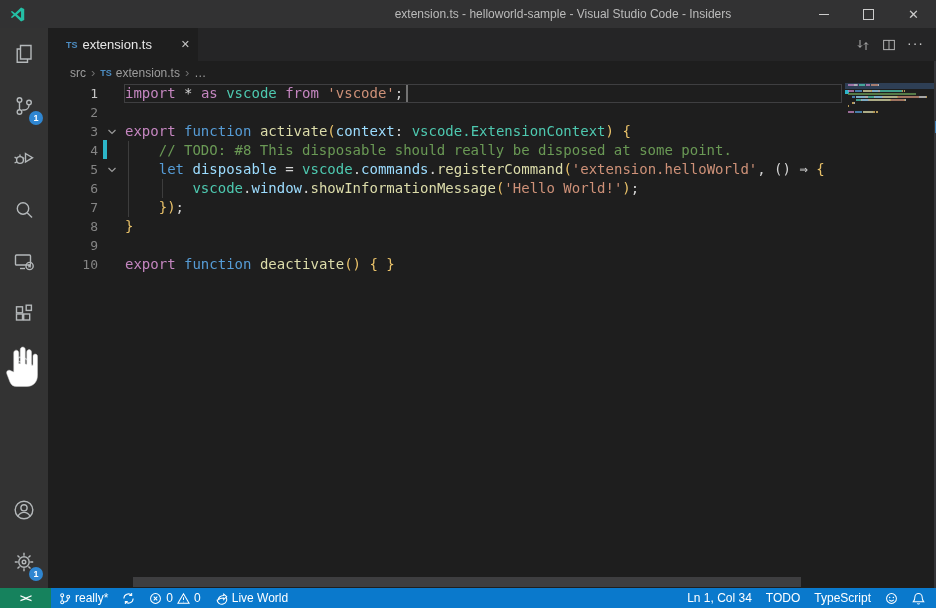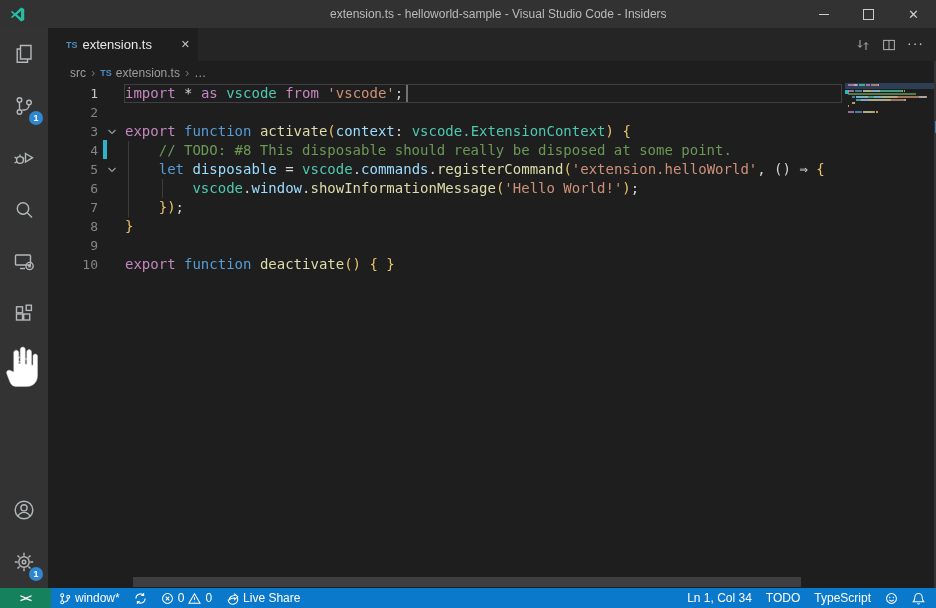--- a/index.html
+++ b/index.html
@@ -2,21 +2,21 @@
 <html><head>
 <meta charset="utf-8">
 <style>
   html,body{margin:0;padding:0;background:#111;}
   .window{position:relative;width:936px;height:608px;background:#1e1e1e;overflow:hidden;
           font-family:"Liberation Sans",sans-serif;-webkit-font-smoothing:antialiased;}
   
   .titlebar{height:28px;background:#323233;display:flex;align-items:center;color:#cccccc;font-size:12px;position:relative;}
   .logo{width:17px;height:17px;margin:0 8px 0 9px;flex:0 0 auto;}
   .menu-item{padding:0 9px;line-height:28px;cursor:default;}
-  .window-title{position:absolute;left:330px;right:140px;color:#bbbbbb;white-space:nowrap;overflow:hidden;}
+  .window-title{position:absolute;left:330px;right:140px;text-align:center;color:#bbbbbb;white-space:nowrap;overflow:hidden;}
   .win-controls{margin-left:auto;display:flex;height:28px;}
   .win-btn{width:45px;height:28px;display:flex;align-items:center;justify-content:center;color:#cccccc;}
   .min-glyph{display:block;width:10px;height:1px;background:#cccccc;}
   .max-glyph{display:block;width:9px;height:9px;border:1px solid #cccccc;}
   .close-glyph{font-size:13px;line-height:1;}
   
   .main{display:flex;height:560px;}
   .activitybar{width:48px;background:#333333;display:flex;flex-direction:column;position:relative;flex:0 0 auto;}
   .act-item{height:52px;display:flex;align-items:center;justify-content:center;position:relative;color:#b4b8ba;}
   .act-item svg{width:24px;height:24px;stroke:currentColor;fill:none;stroke-width:1.4;}
@@ -312,21 +312,21 @@
         </span>
         <span class="sb-item">
           <span style="display: flex;">
             <svg viewBox="0 0 14 14">
               <circle cx="4.5" cy="3.5" r="1.6"></circle>
               <circle cx="11" cy="5" r="1.6"></circle>
               <circle cx="4.5" cy="11" r="1.6"></circle>
               <path d="M4.5 5.1 v4.3 M11 6.6 a4.6 4.6 0 0 1 -4.5 4.2"></path>
             </svg>
           </span>
-          <span>window*</span>
+          <span>really*</span>
         </span>
         <span class="sb-item">
           <span style="display: flex;">
             <svg viewBox="0 0 14 14">
               <path d="M12 7 a5 5 0 0 1 -8.6 3.4 M2 7 a5 5 0 0 1 8.6 -3.4"></path>
               <path d="M10.4 1.2 v2.6 h-2.6 M3.6 12.8 v-2.6 h2.6"></path>
             </svg>
           </span>
         </span>
         <span class="sb-item">
@@ -345,21 +345,21 @@
           </span>
           <span>0</span>
         </span>
         <span class="sb-item">
           <span style="display: flex;">
             <svg viewBox="0 0 14 14">
               <path d="M2.2 8.2 a5.2 5.2 0 1 0 9.8 -2.6"></path>
               <path d="M12.6 5 L9.4 2.2 v1.6 c-3.6 .2 -5.6 2.2 -6.2 4.8 1.6 -1.5 3.4 -2.2 6.2 -2.1 v1.6 z"></path>
             </svg>
           </span>
-          <span>Live Share</span>
+          <span>Live World</span>
         </span>
       </div>
     <div class="sb-right">
         <span class="sb-item">
           <span>Ln 1, Col 34</span>
         </span>
         <span class="sb-item">
           <span>TODO</span>
         </span>
         <span class="sb-item">

